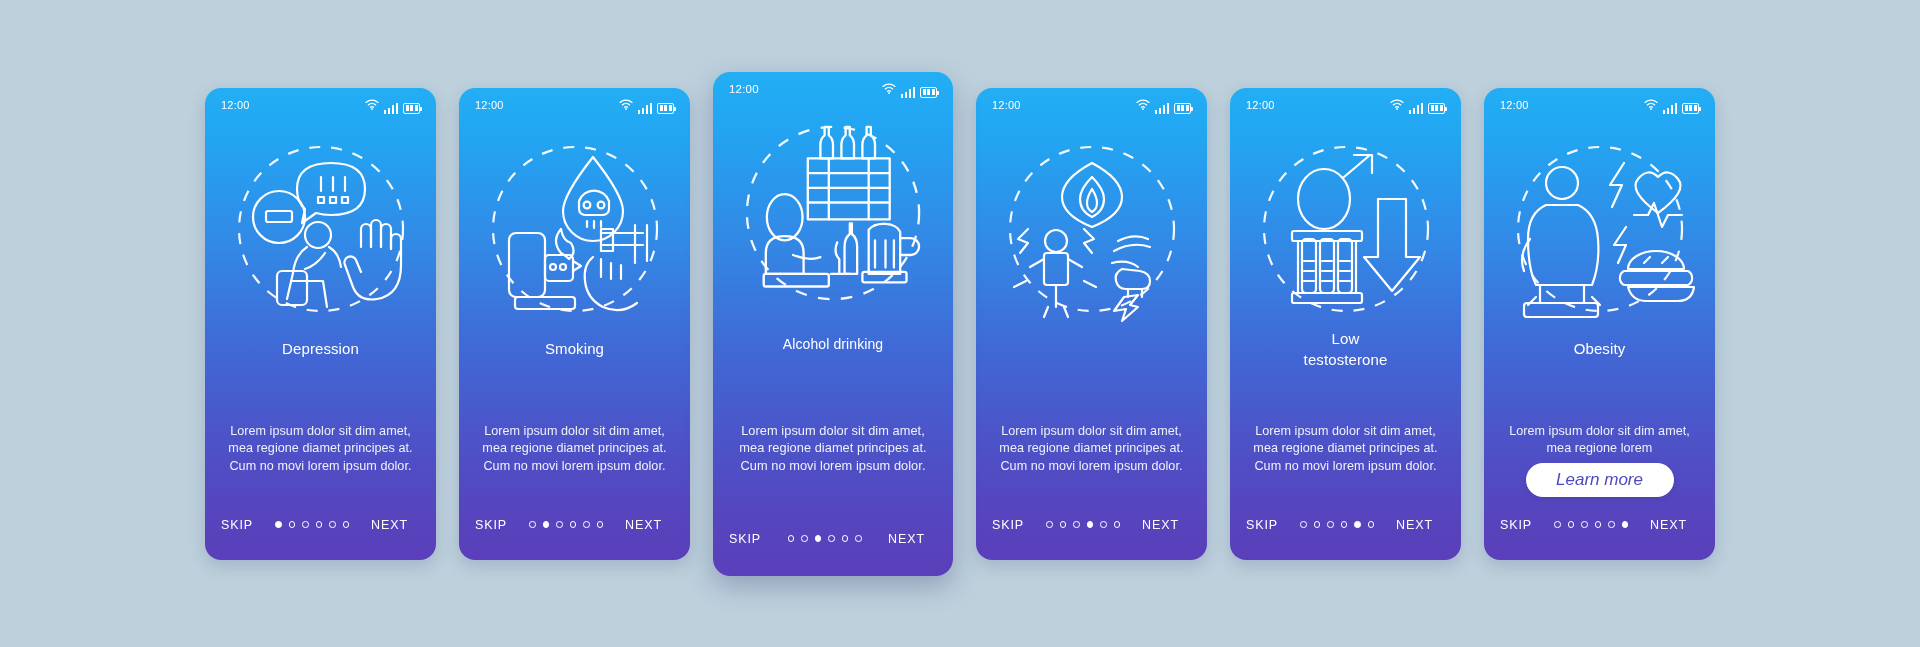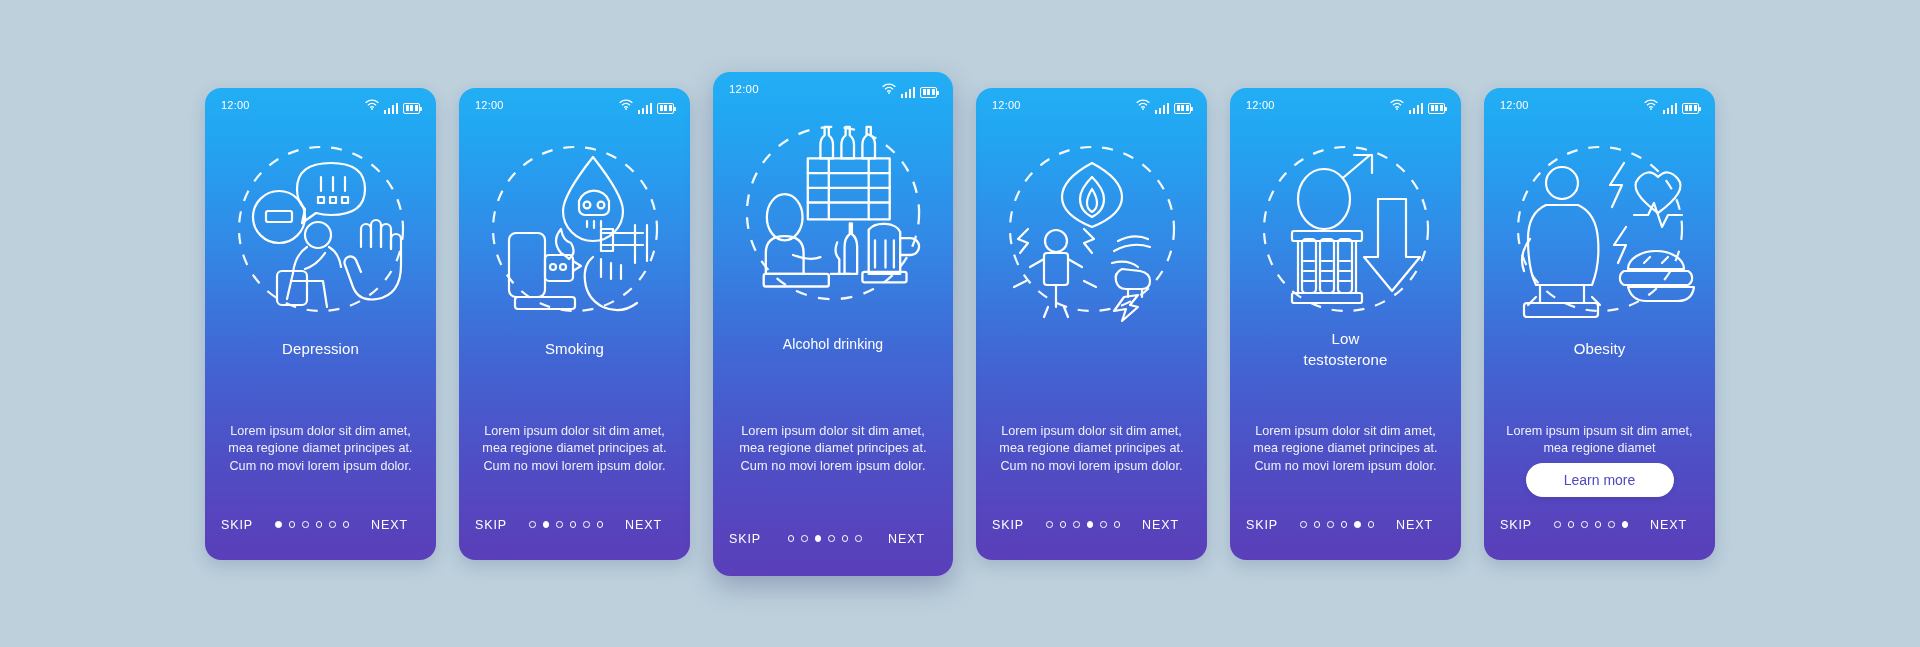--- a/index.html
+++ b/index.html
@@ -134,24 +134,25 @@
   .learn-more {
     position: absolute;
     left: 50%;
     transform: translateX(-50%);
     top: 375px;
     width: 148px;
     height: 34px;
     border-radius: 17px;
     background: #ffffff;
     color: #4d49bf;
-    font-size: 14px;
+    font-size: 17px;
     display: flex; align-items: center; justify-content: center;
     box-shadow: 0 2px 5px rgba(40,40,90,0.18);
     cursor: pointer;
+    font-style: italic;
   }
 
   
   .card-footer {
     position: absolute;
     left: 16px; right: 28px;
     bottom: 28px;
     display: flex;
     align-items: center;
     justify-content: space-between;
@@ -550,21 +551,21 @@
       <path d="M126 98 l-12 18 h12 l-8 18" stroke="#ffffff" fill="none" stroke-width="2.2" stroke-linecap="round" stroke-linejoin="round"></path>
       <path d="M128 140 a28 18 0 0 1 56 0z" stroke="#ffffff" fill="none" stroke-width="2.2" stroke-linecap="round" stroke-linejoin="round"></path>
       <path d="M124 142 h64 a8 8 0 0 1 0 14 h-64 a8 8 0 0 1 0 -14z" stroke="#ffffff" fill="none" stroke-width="2.2" stroke-linecap="round" stroke-linejoin="round"></path>
       <path d="M128 158 q4 14 18 14 h32 q14 0 16 -14z" stroke="#ffffff" fill="none" stroke-width="2.2" stroke-linecap="round" stroke-linejoin="round"></path>
       <path d="M144 134 l6 -6 M162 134 l6 -6" stroke="#ffffff" fill="none" stroke-width="2.2" stroke-linecap="round" stroke-linejoin="round"></path>
     </svg>
     </div>
 
     <div class="card-title"><span>Obesity</span></div>
 
-    <div class="card-desc">Lorem ipsum ipsum sit dim amet, mea regione diamet</div>
+    <div class="card-desc">Lorem ipsum dolor sit dim amet, mea regione lorem</div>
 
     <div class="learn-more">Learn more</div>
 
     <div class="card-footer">
       <span class="footer-link">SKIP</span>
       <span class="dots">
             <span class="dot"></span>
             <span class="dot"></span>
             <span class="dot"></span>
             <span class="dot"></span>

